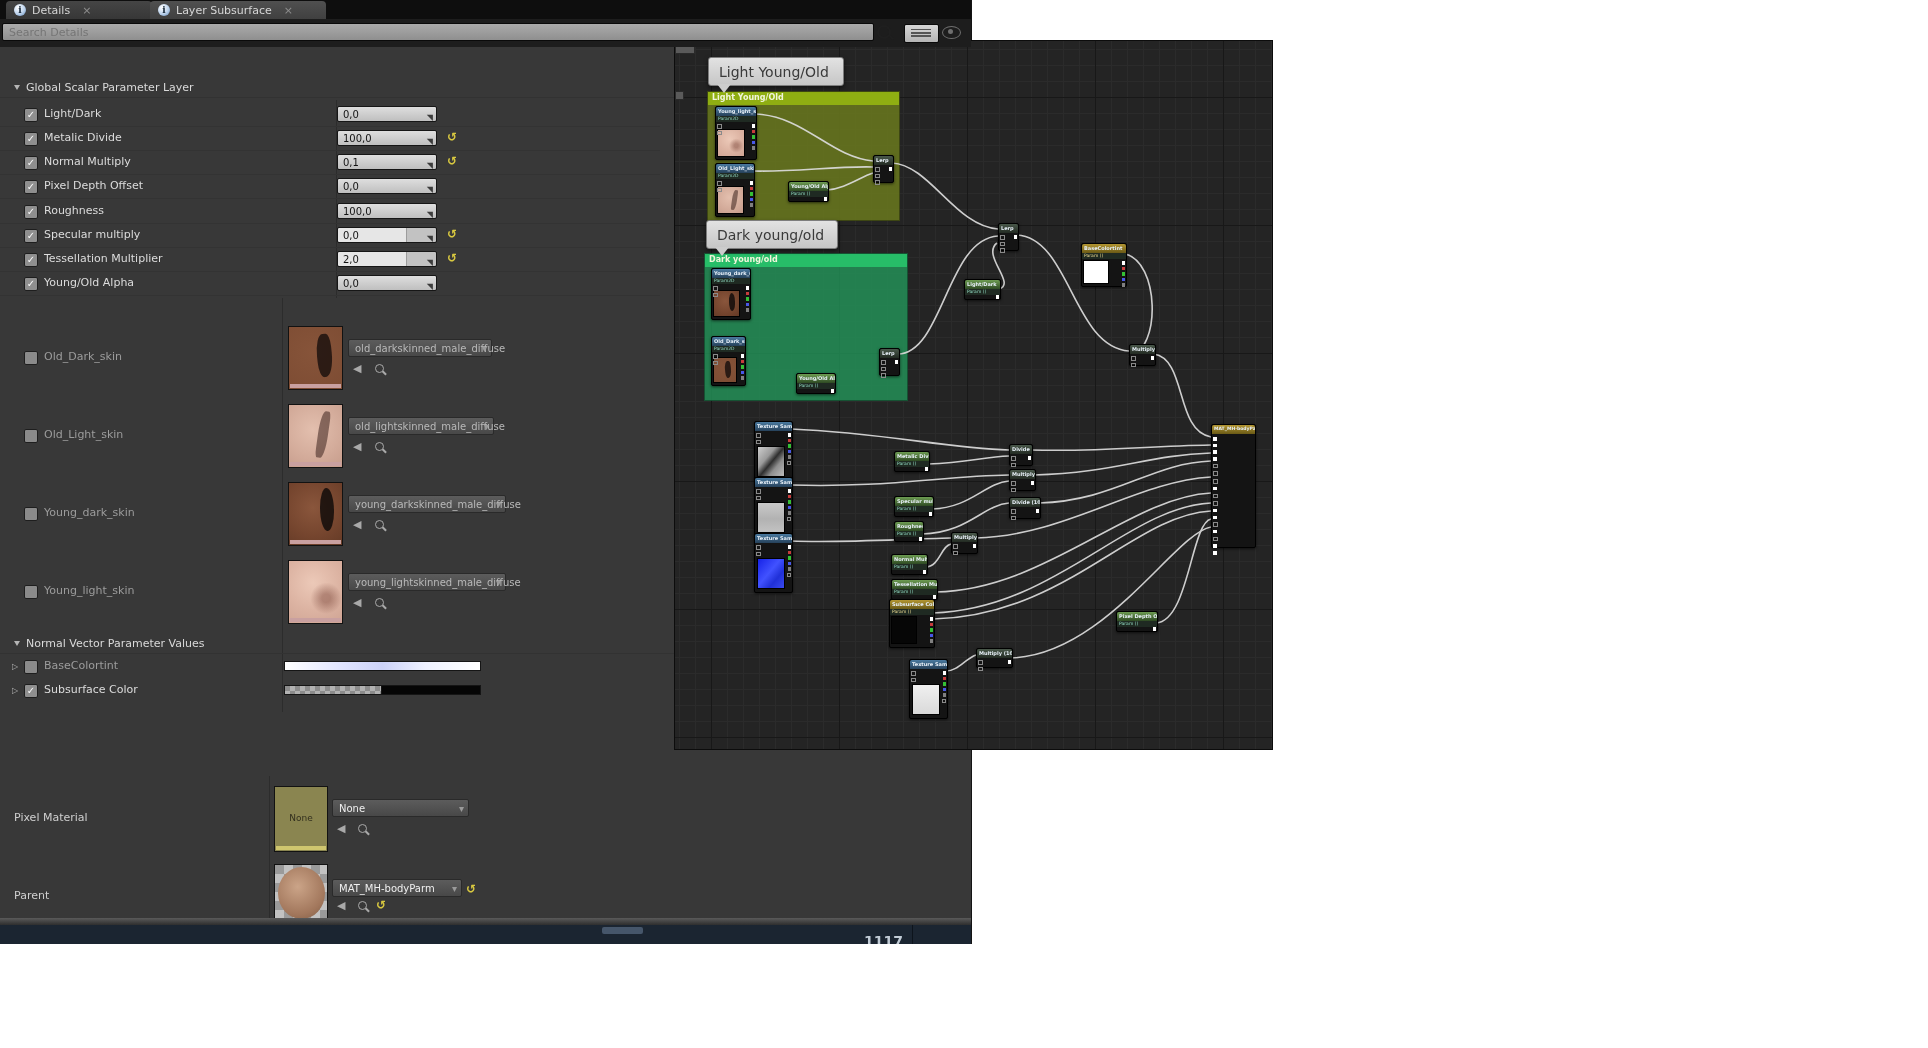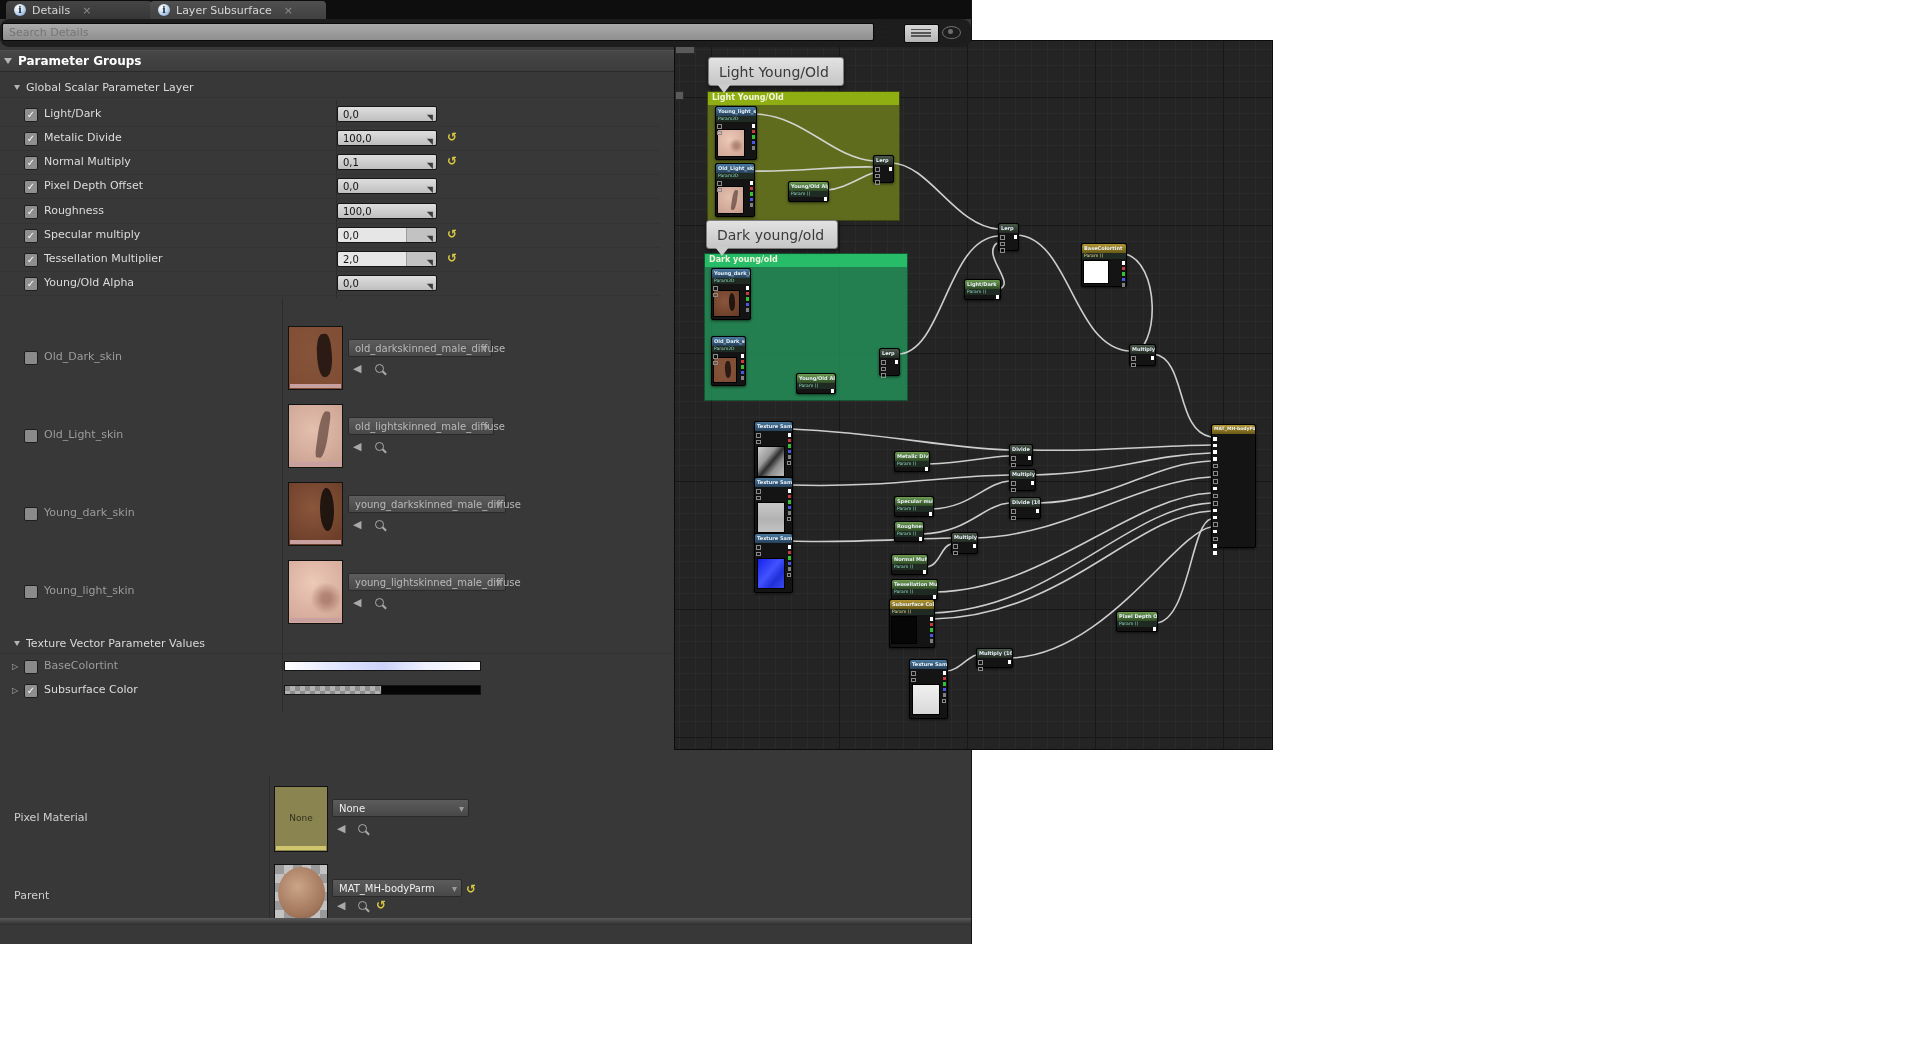--- a/index.html
+++ b/index.html
@@ -3,21 +3,21 @@
 <meta charset="utf-8">
 <style>
   html,body{margin:0;padding:0;background:#ffffff;font-family:"DejaVu Sans",sans-serif;}
   .stage{position:relative;width:1928px;height:1048px;background:#fff;overflow:hidden;}
   
   .panel{position:absolute;left:0;top:0;width:971px;height:944px;background:#383838;z-index:10;overflow:hidden;border-right:1px solid #141414;}
   .tabbar{position:absolute;left:0;top:0;width:971px;height:19px;background:#0e0e0e;z-index:31;}
   .tab{position:absolute;top:1px;height:18px;border-radius:4px 4px 0 0;display:flex;align-items:center;gap:6px;padding:0 8px;color:#d6d6d6;font-size:11px;}
   .tab .x{color:#8d8d8d;font-size:11px;margin-left:6px;}
   .infoicon{width:12px;height:12px;border-radius:50%;background:radial-gradient(circle at 35% 30%,#ffffff,#bcd2ec 55%,#5d86b8);color:#123;font-size:9px;font-weight:bold;display:flex;align-items:center;justify-content:center;font-family:"DejaVu Serif",serif;}
-  .searchrow{position:absolute;left:0;top:19px;width:971px;height:28px;background:#1d1d1d;z-index:30;border-radius:9px;}
+  .searchrow{position:absolute;left:0;top:19px;width:971px;height:28px;background:#1d1d1d;z-index:30;}
   .searchinput{position:absolute;left:2px;top:4px;width:872px;height:18px;background:linear-gradient(#ababab,#8f8f8f);border:1px solid #0a0a0a;border-radius:2px;color:#454545;font-size:11px;padding:0 6px;box-sizing:border-box;font-family:"DejaVu Sans",sans-serif;}
   .magbig{position:absolute;left:877px;top:6px;width:10px;height:10px;border:2px solid #1f1f1f;border-radius:50%;}
   .magbig::after{content:"";position:absolute;left:9px;top:9px;width:6px;height:2px;background:#1f1f1f;transform:rotate(45deg);}
   .gridbtn{position:absolute;left:904px;top:5px;width:33px;height:17px;background:linear-gradient(#d6d6d6,#b5b5b5);border:1px solid #0a0a0a;border-radius:2px;}
   .gridbtn i{position:absolute;left:6px;top:4px;width:20px;height:8px;background:repeating-linear-gradient(#555 0 1.5px,transparent 1.5px 3.2px);display:block;}
   .eyeicon{position:absolute;left:942px;top:7px;width:17px;height:11px;border:1.5px solid #6f6f6f;border-radius:50%;}
   .eyeicon::after{content:"";position:absolute;left:4.5px;top:2px;width:5px;height:5px;border-radius:50%;background:#6f6f6f;}
   .sechead{position:absolute;left:0;width:971px;height:22px;background:linear-gradient(#474747,#3c3c3c);border-bottom:1px solid #2a2a2a;border-top:1px solid #4f4f4f;color:#fff;font-size:12px;font-weight:bold;display:flex;align-items:center;gap:6px;padding-left:4px;box-sizing:border-box;}
   .subhead{position:absolute;left:0;width:971px;height:20px;color:#d9d9d9;font-size:11px;display:flex;align-items:center;gap:6px;padding-left:14px;box-sizing:border-box;border-bottom:1px solid #323232;}
   .tri{width:0;height:0;border-left:4px solid transparent;border-right:4px solid transparent;border-top:6px solid #b5b5b5;display:inline-block;}
@@ -100,24 +100,20 @@
 <body>
 
 <div class="stage">
 
   <div class="panel">
 
     <div class="vline" style="left:336px;top:100px;height:198px;"></div>
     <div class="vline" style="left:282px;top:298px;height:414px;"></div>
     <div class="vline" style="left:269px;top:776px;height:142px;"></div>
 
-    <div class="sechead" style="top:50px;">
-      <span class="tri"></span>
-      <span>Parameter Groups</span>
-    </div>
 
     <div class="subhead" style="top:78px;">
       <span class="tri small"></span>
       <span>Global Scalar Parameter Layer</span>
     </div>
 
     <div class="srow" style="top:102px;">
       <span class="cb">✓</span>
       <span class="slabel">Light/Dark</span>
       <div class="sfield"><span>0,0</span><i class="spin">◥</i></div>
@@ -202,21 +198,21 @@
       <div class="thumb t-yl" style="left:288px;top:560px;width:55px;height:64px;">
           <div class="strip pinkstrip"></div>
         </div>
       <div class="ddrop" style="left:348px;top:573px;width:158px;"><span>young_lightskinned_male_diffuse</span><span class="arr">▾</span></div>
       <span class="miniarrow" style="left:353px;top:596px;">◀</span>
       <span class="minimag" style="left:375px;top:598px;"></span>
     </div>
 
     <div class="subhead" style="top:634px;">
       <span class="tri small"></span>
-      <span>Texture Vector Parameter Values</span>
+      <span>Normal Vector Parameter Values</span>
     </div>
     <div>
       <span class="expander" style="left:12px;top:662px;">▷</span>
       <span class="cb off" style="top:660px;"></span>
       <span class="trow-label" style="left:44px;top:659px;">BaseColortint</span>
       <div class="swatch" style="left:284px;top:661px;width:197px;background:linear-gradient(90deg,#ffffff,#dfe3ff 30%,#ccd2f8 50%,#eef1ff 72%,#ffffff);"></div>
     </div>
     <div>
       <span class="expander" style="left:12px;top:686px;">▷</span>
       <span class="cb" style="top:684px;">✓</span>
@@ -243,20 +239,25 @@
         <div style="position:absolute;left:3px;top:2px;width:47px;height:52px;border-radius:50%;background:radial-gradient(circle at 42% 38%,#cba488,#a2775c 65%,#7c5a42);"></div>
       </div>
       <div class="ddrop bright" style="left:332px;top:879px;width:130px;"><span>MAT_MH-bodyParm</span><span class="arr">▾</span></div>
       <span class="yellowreset" style="left:466px;top:882px;">↺</span>
       <span class="miniarrow" style="left:337px;top:899px;">◀</span>
       <span class="minimag" style="left:358px;top:901px;"></span>
       <span class="yellowreset" style="left:376px;top:898px;">↺</span>
     </div>
 
     <div class="botgroove"></div>
+    <div class="botbar">
+      <div class="botthumb"></div>
+      <span class="botnum">1117</span>
+      <div class="botdiv"></div>
+    </div>
   </div>
 
   <div class="tabbar">
     <div class="tab" style="left:6px;width:130px;background:linear-gradient(#454545,#373737);">
       <span class="infoicon">i</span>
       <span>Details</span>
       <span class="x">×</span>
     </div>
     <div class="tab" style="left:150px;width:160px;background:linear-gradient(#505050,#404040);">
       <span class="infoicon">i</span>

